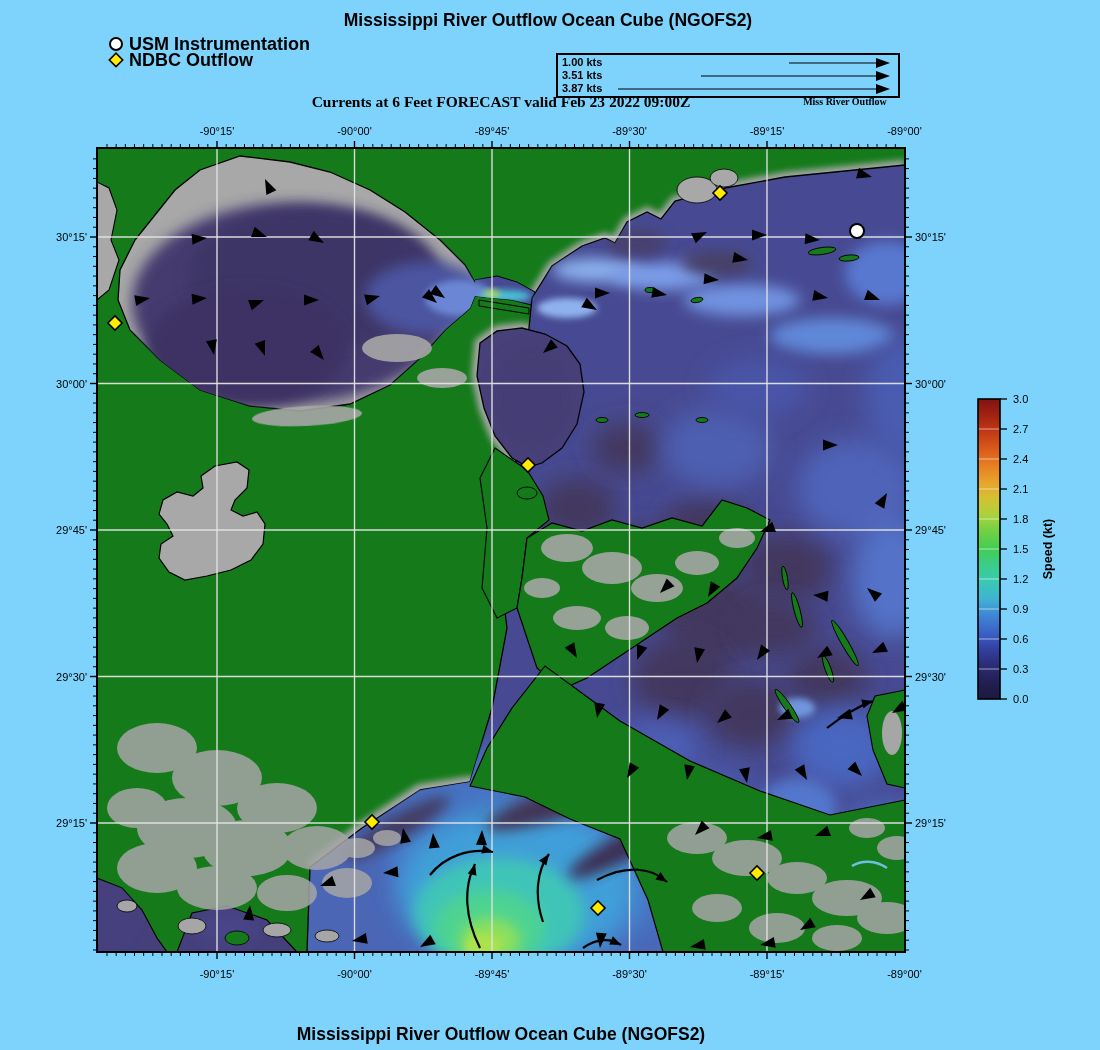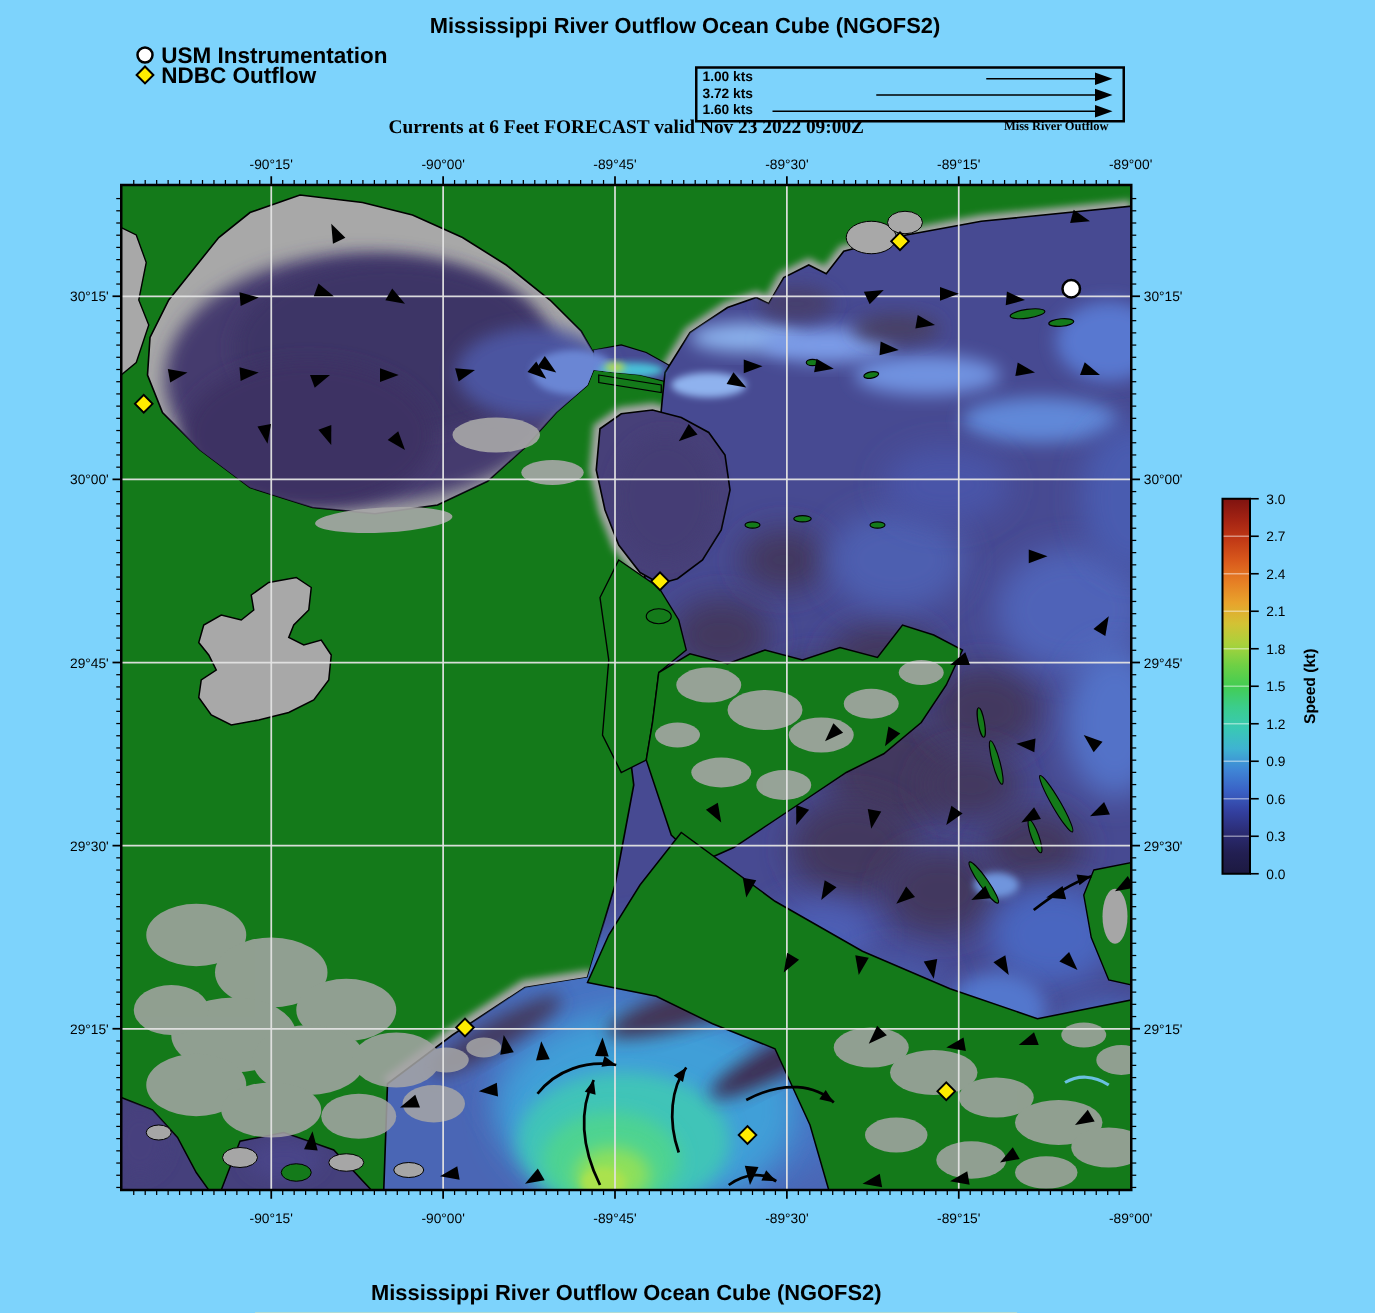--- a/index.html
+++ b/index.html
@@ -45,36 +45,36 @@
 
   <div id="scale-box" class="abs">
       <div class="scale-row">
         <span class="lbl">1.00 kts</span>
         <svg width="278" height="12">
           <line x1="173" y1="6" x2="262" y2="6" stroke="#000" stroke-width="1.2"></line>
           <path d="M274,6 L260,11 L260,1 Z" fill="#000"></path>
         </svg>
       </div>
       <div class="scale-row">
-        <span class="lbl">3.72 kts</span>
+        <span class="lbl">3.51 kts</span>
         <svg width="278" height="12">
           <line x1="85" y1="6" x2="262" y2="6" stroke="#000" stroke-width="1.2"></line>
           <path d="M274,6 L260,11 L260,1 Z" fill="#000"></path>
         </svg>
       </div>
       <div class="scale-row">
-        <span class="lbl">1.60 kts</span>
+        <span class="lbl">3.87 kts</span>
         <svg width="278" height="12">
           <line x1="2" y1="6" x2="262" y2="6" stroke="#000" stroke-width="1.2"></line>
           <path d="M274,6 L260,11 L260,1 Z" fill="#000"></path>
         </svg>
       </div>
     </div>
 
-  <div id="subtitle" class="abs ctr">Currents at 6 Feet FORECAST valid Nov 23 2022 09:00Z</div>
+  <div id="subtitle" class="abs ctr">Currents at 6 Feet FORECAST valid Feb 23 2022 09:00Z</div>
   <div id="annotation" class="abs ctr">Miss River Outflow</div>
 
   <svg id="main-svg" class="abs" style="top:0;left:0" width="1100" height="1050">
     <defs>
       <filter id="b3" x="-40%" y="-40%" width="180%" height="180%">
           <feGaussianBlur stdDeviation="3"></feGaussianBlur>
         </filter>
       <filter id="b7" x="-40%" y="-40%" width="180%" height="180%">
           <feGaussianBlur stdDeviation="7"></feGaussianBlur>
         </filter>

